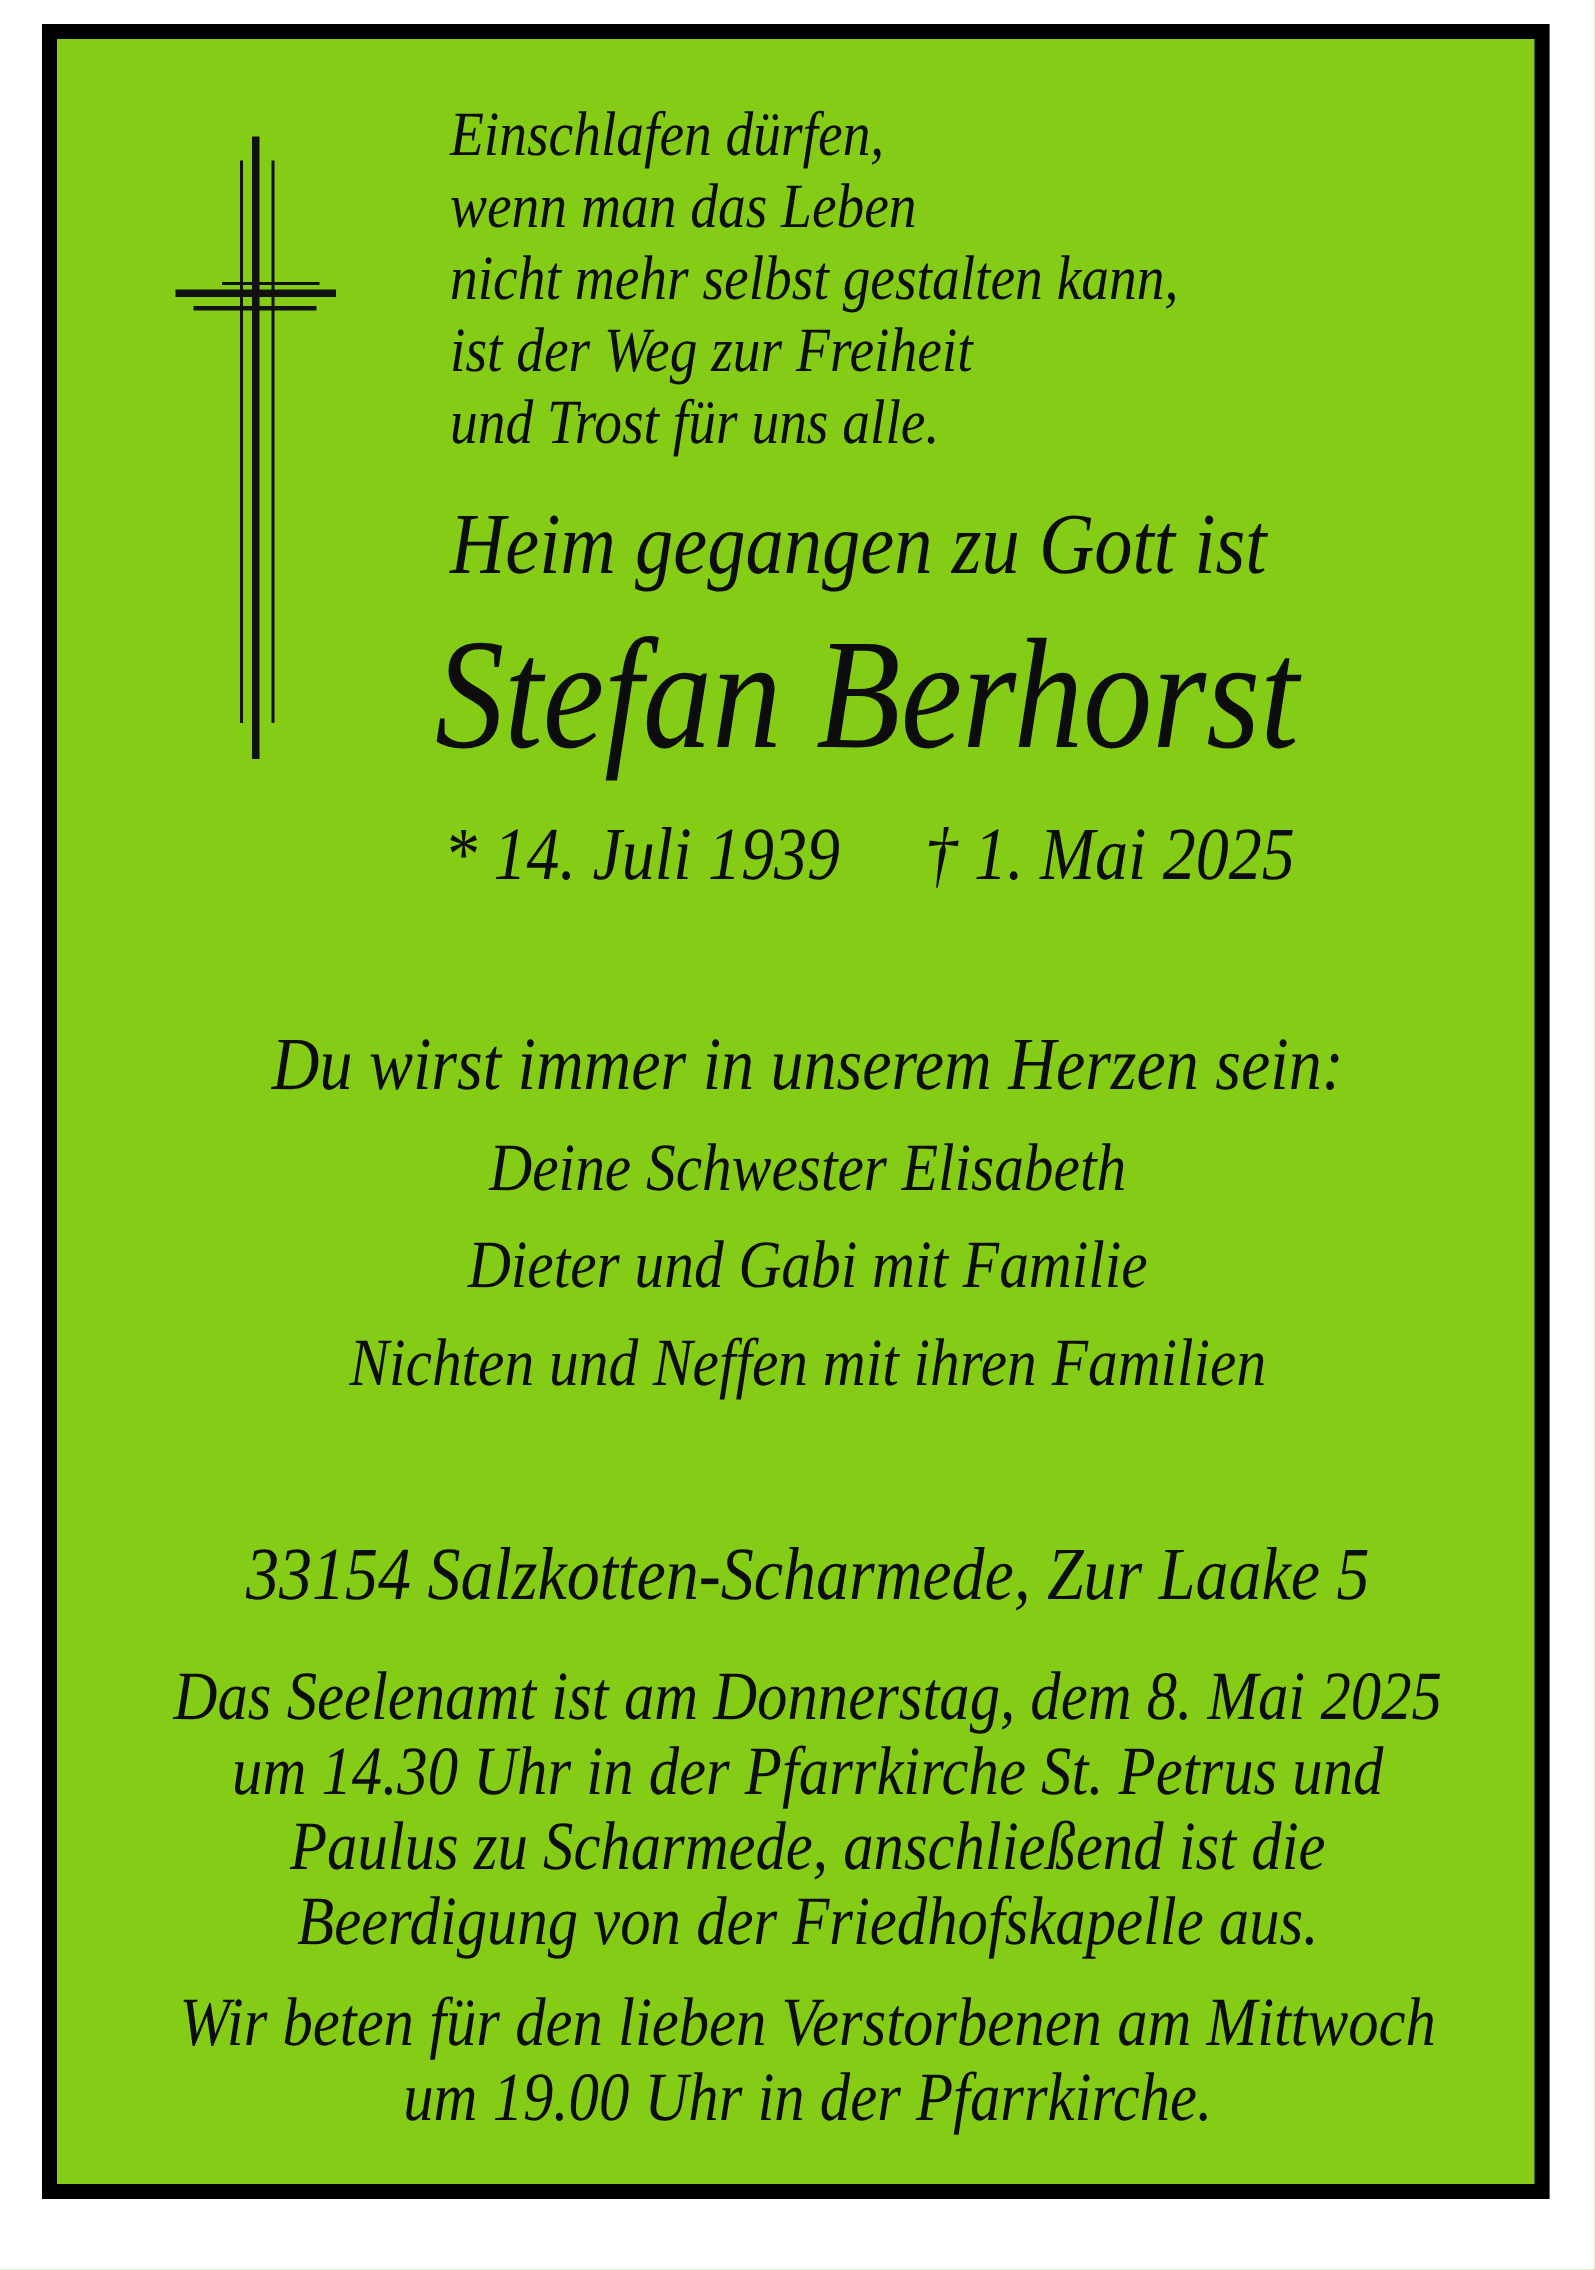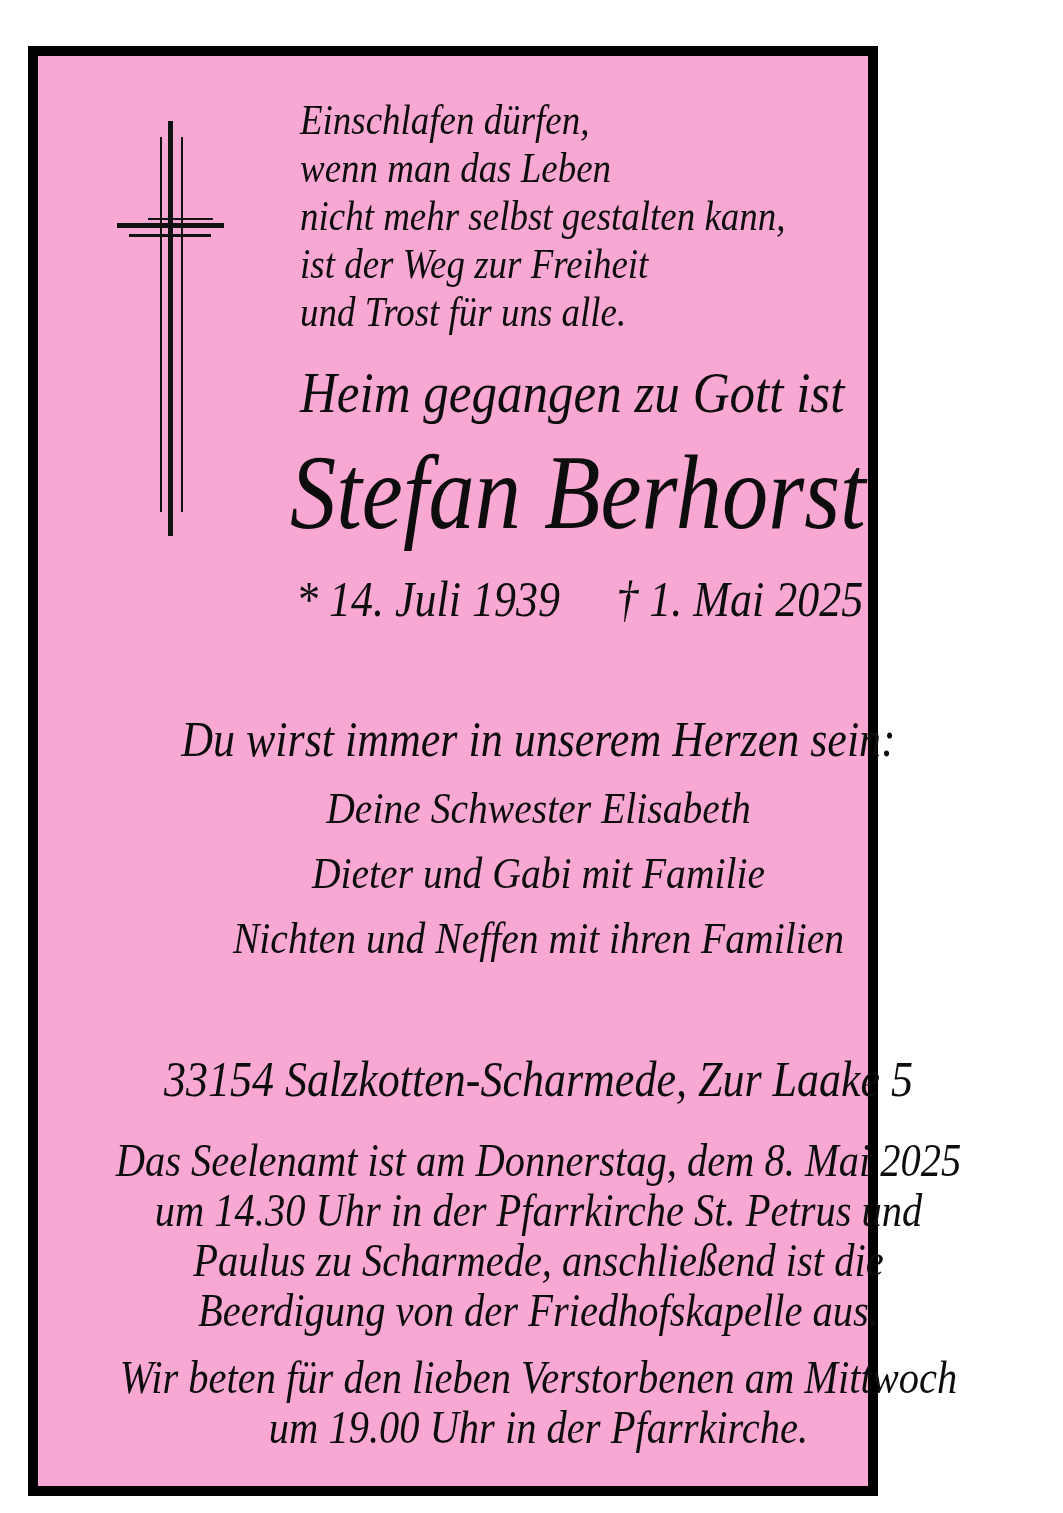--- a/index.html
+++ b/index.html
@@ -11,26 +11,26 @@
     width: 1063px;
     height: 1513px;
     position: relative;
     font-family: "Liberation Serif", "DejaVu Serif", serif;
     color: #0d0d0d;
     overflow: hidden;
   }
   .frame {
     position: absolute;
     left: 28px;
-    top: 46px;
-    width: 850px;
+    top: 16px;
+    width: 1005px;
     height: 1450px;
     border: 10px solid #000000;
     box-sizing: border-box;
-    background: #f9a8d4;
+    background: #84cc16;
   }
   
   .txt {
     position: absolute;
     font-style: italic;
     white-space: nowrap;
     line-height: 1;
   }
   .left-col { transform: scaleX(0.88); transform-origin: 0 0; }
   .centered {

